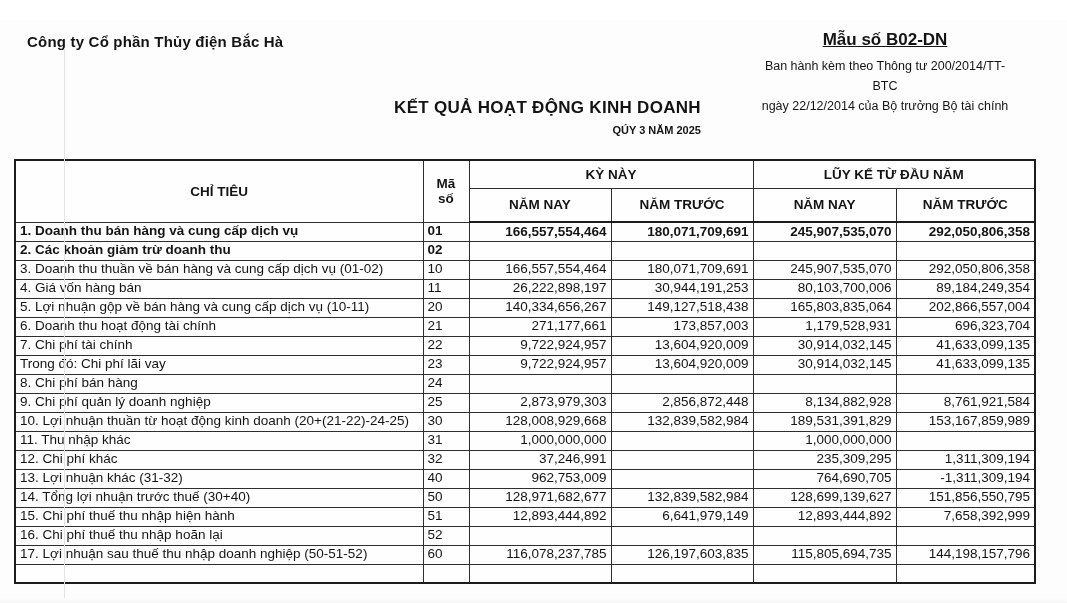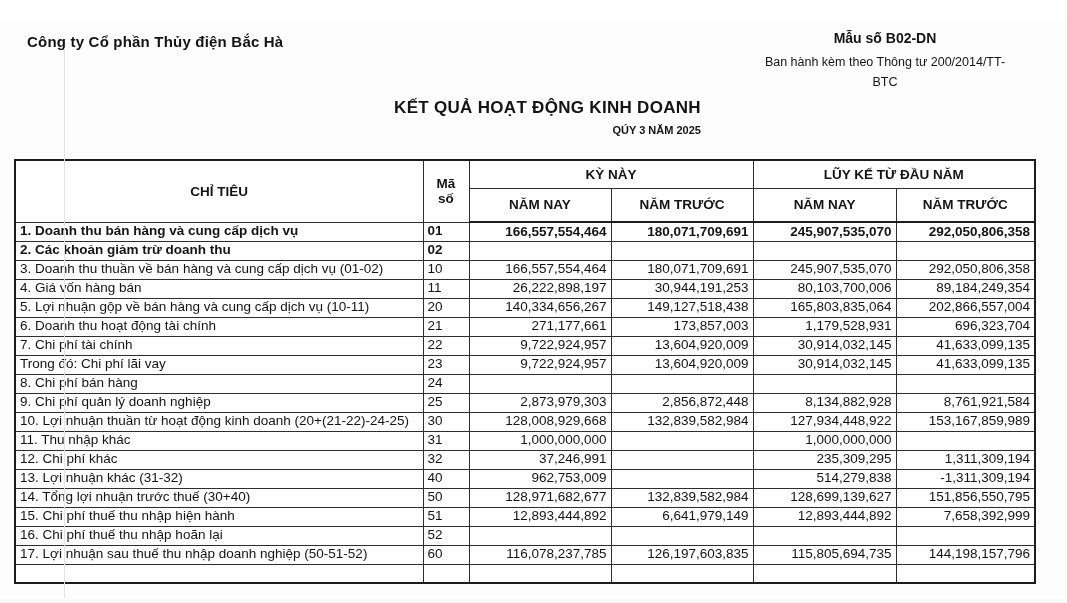--- a/index.html
+++ b/index.html
@@ -26,23 +26,24 @@
     letter-spacing: 0.2px;
   }
   .form-block {
     position: absolute;
     top: 10px;
     right: 52px;
     width: 260px;
     text-align: center;
   }
   .form-no {
-    font-size: 14px;
+    font-size: 17px;
     font-weight: bold;
     margin-bottom: 6px;
+    text-decoration: underline;
   }
   .form-line {
     font-size: 12.5px;
     line-height: 1.6;
     text-align: center;
   }
   .title-block {
     position: absolute;
     top: 78px;
     left: 50%;
@@ -116,20 +117,21 @@
 </head>
 <body>
 
 <div class="page">
 
   <div class="company">Công ty Cổ phần Thủy điện Bắc Hà</div>
 
   <div class="form-block">
     <div class="form-no">Mẫu số B02-DN</div>
     <div class="form-line">Ban hành kèm theo Thông tư 200/2014/TT-BTC</div>
+    <div class="form-line">ngày 22/12/2014 của Bộ trưởng Bộ tài chính</div>
   </div>
 
   <div class="title-block">
     <div class="title">KẾT QUẢ HOẠT ĐỘNG KINH DOANH</div>
     <div class="subtitle">QÚY 3 NĂM 2025</div>
   </div>
 
   <table class="report">
     <colgroup>
       <col style="width:408px">
@@ -232,21 +234,21 @@
           <td class="num">2,873,979,303</td>
           <td class="num">2,856,872,448</td>
           <td class="num">8,134,882,928</td>
           <td class="num">8,761,921,584</td>
         </tr>
         <tr>
           <td class="label">10. Lợi nhuận thuần từ hoạt động kinh doanh (20+(21-22)-24-25)</td>
           <td class="code">30</td>
           <td class="num">128,008,929,668</td>
           <td class="num">132,839,582,984</td>
-          <td class="num">127,934,448,922</td>
+          <td class="num">189,531,391,829</td>
           <td class="num">153,167,859,989</td>
         </tr>
         <tr>
           <td class="label">11. Thu nhập khác</td>
           <td class="code">31</td>
           <td class="num">1,000,000,000</td>
           <td class="num"></td>
           <td class="num">1,000,000,000</td>
           <td class="num"></td>
         </tr>
@@ -256,21 +258,21 @@
           <td class="num">37,246,991</td>
           <td class="num"></td>
           <td class="num">235,309,295</td>
           <td class="num">1,311,309,194</td>
         </tr>
         <tr>
           <td class="label">13. Lợi nhuận khác (31-32)</td>
           <td class="code">40</td>
           <td class="num">962,753,009</td>
           <td class="num"></td>
-          <td class="num">514,279,838</td>
+          <td class="num">764,690,705</td>
           <td class="num">-1,311,309,194</td>
         </tr>
         <tr>
           <td class="label">14. Tổng lợi nhuận trước thuế (30+40)</td>
           <td class="code">50</td>
           <td class="num">128,971,682,677</td>
           <td class="num">132,839,582,984</td>
           <td class="num">128,699,139,627</td>
           <td class="num">151,856,550,795</td>
         </tr>

